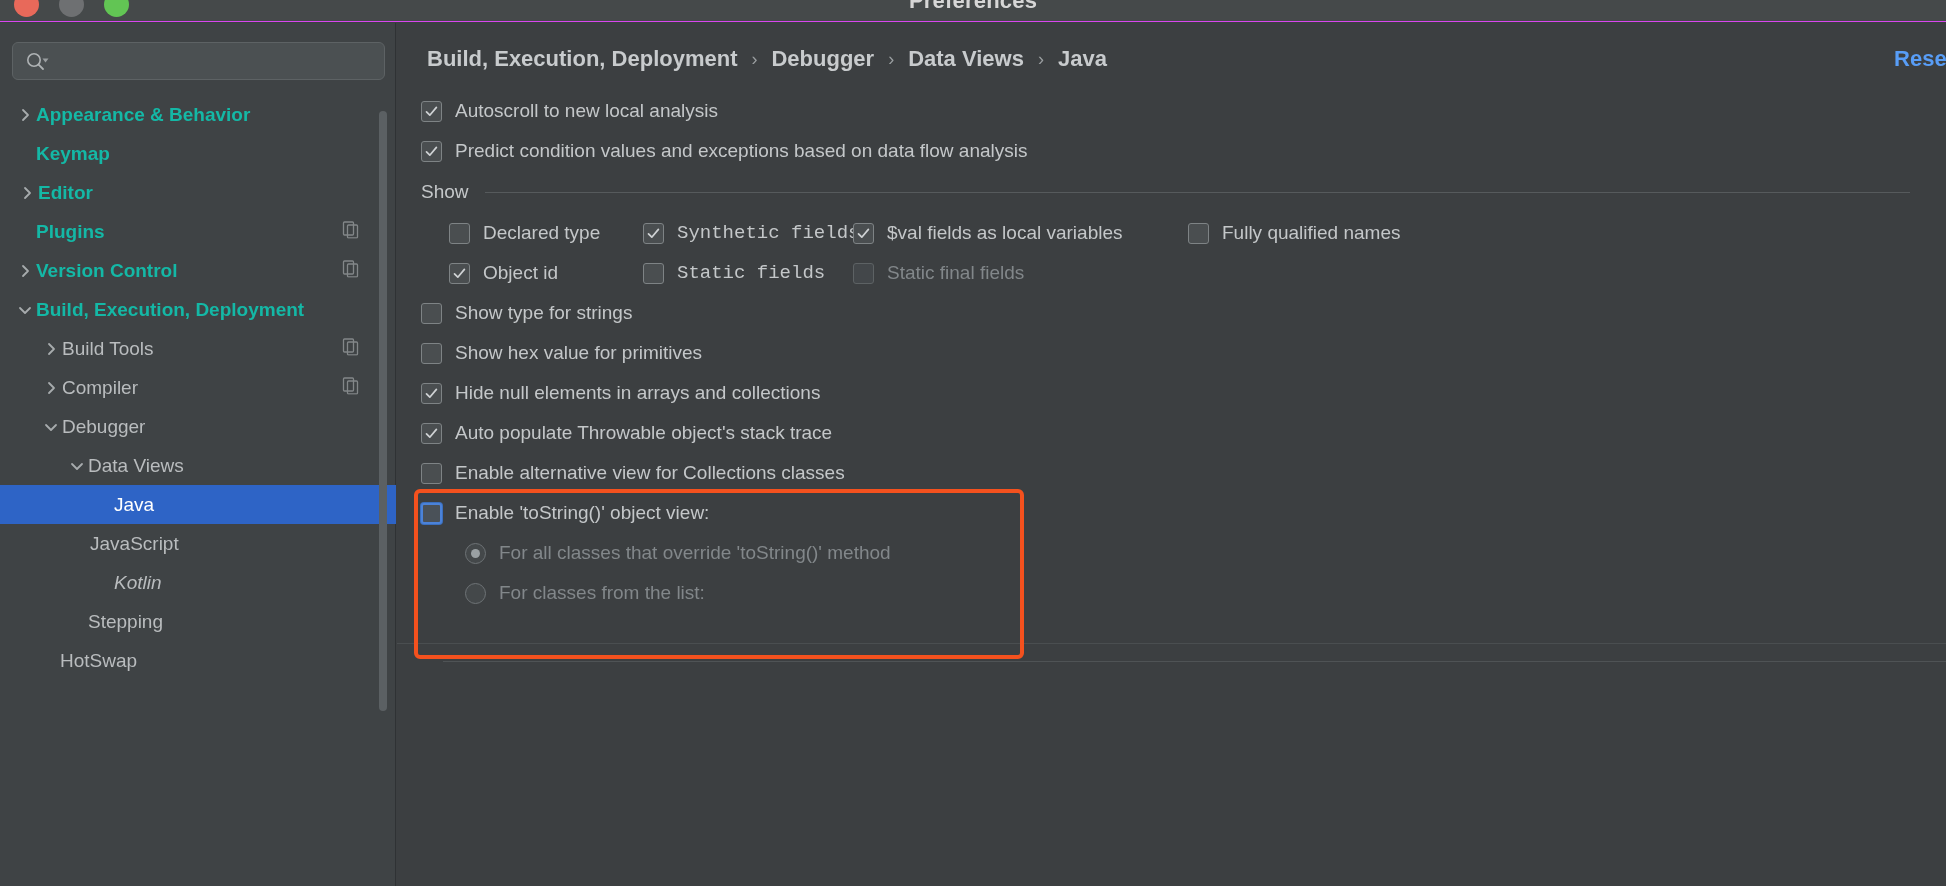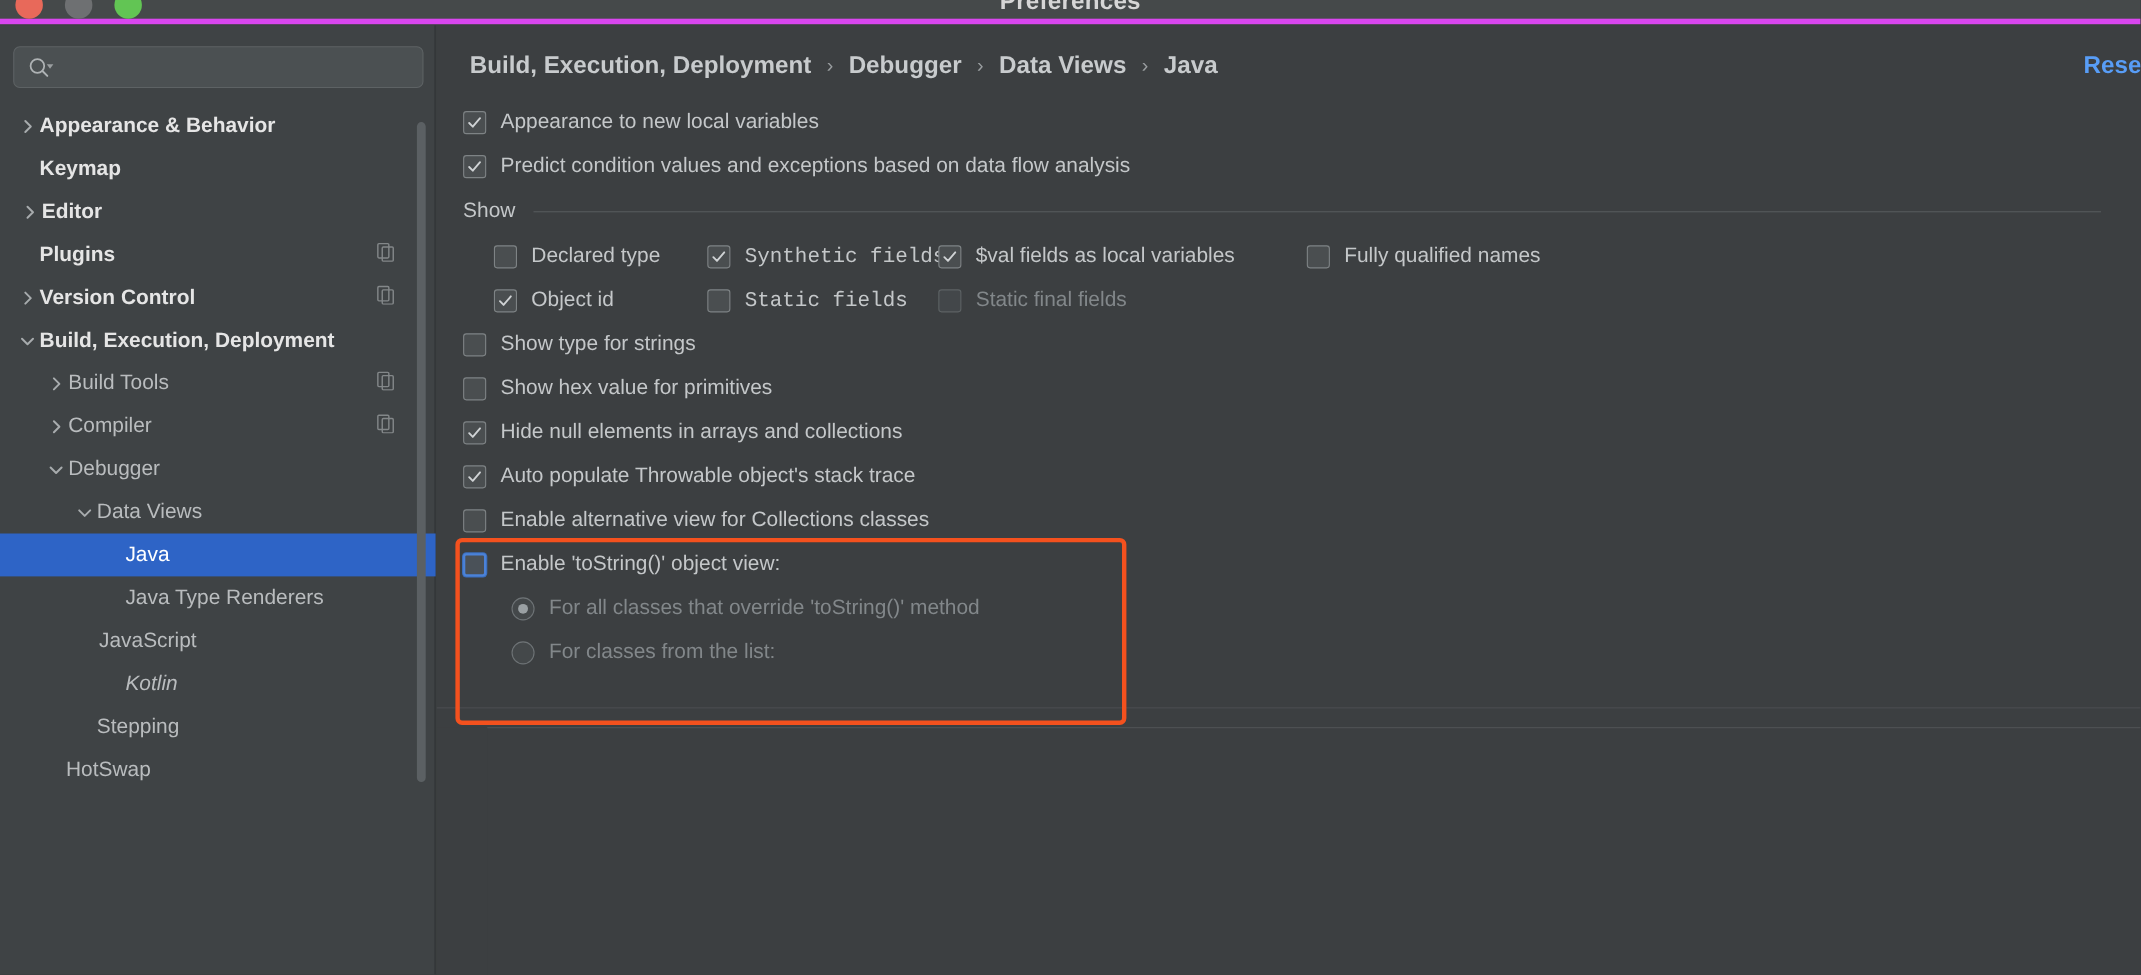--- a/index.html
+++ b/index.html
@@ -8,21 +8,21 @@
     background: #3c3f41;
     font-family: "Liberation Sans", sans-serif;
     overflow: hidden;
   }
   .window { position: relative; width: 1946px; height: 886px; background: #3c3f41; }
 
   
   .titlebar {
     position: absolute; left: 0; top: 0; width: 1946px; height: 22px;
     background: #45494a;
-    border-bottom: 5px solid #d946ef;
+    border-bottom: 1px solid #d946ef;
   }
   .traffic { position: absolute; left: 14px; top: -8px; display: flex; gap: 20px; }
   .dot { width: 25px; height: 25px; border-radius: 50%; }
   .dot.close { background: #e8695a; }
   .dot.min { background: #6e7072; }
   .dot.max { background: #62c554; }
   .title-text {
     position: absolute; left: 0; top: -12px; width: 1946px;
     text-align: center; color: #d6d6d6; font-size: 22px; font-weight: bold;
     letter-spacing: .2px;
@@ -45,21 +45,21 @@
     background: transparent; border: none; outline: none;
     color: #cfd2d4; font-size: 16px; font-family: "Liberation Sans", sans-serif;
     margin-left: 8px; width: 300px;
   }
 
   .tree { position: absolute; left: 0; top: 72px; width: 396px; }
   .tree-item {
     position: relative; height: 39px; display: flex; align-items: center;
     color: #b9bcbe; font-size: 19px; white-space: nowrap;
   }
-  .tree-item.bold { font-weight: bold; color: #e5e5e5; }
+  .tree-item.bold { font-weight: bold; color: #14b8a6; }
   .tree-item.selected { background: #2e64c6; color: #ffffff; }
   .chev {
     width: 22px; display: inline-flex; justify-content: center; align-items: center;
     color: #a7abad; flex: 0 0 auto;
   }
   .chev svg { display: block; }
   .tree-label { flex: 0 0 auto; }
   .copy-icon { position: absolute; right: 36px; top: 50%; transform: translateY(-50%); opacity: .75; }
 
   
@@ -257,24 +257,20 @@
             <svg width="16" height="16" viewBox="0 0 16 16">
               <path d="M3 6 L8 11 L13 6" fill="none" stroke="currentColor" stroke-width="1.8" stroke-linecap="round" stroke-linejoin="round"></path>
             </svg>
           </span>
           <span class="tree-label">Data Views</span>
         </div>
         <div class="tree-item selected" style="padding-left: 92px;">
           <span class="chev"></span>
           <span class="tree-label">Java</span>
         </div>
-        <div class="tree-item" style="padding-left: 92px;">
-          <span class="chev"></span>
-          <span class="tree-label">Java Type Renderers</span>
-        </div>
         <div class="tree-item" style="padding-left: 68px;">
           <span class="chev"></span>
           <span class="tree-label">JavaScript</span>
         </div>
         <div class="tree-item" style="padding-left: 92px; font-style: italic;">
           <span class="chev"></span>
           <span class="tree-label">Kotlin</span>
         </div>
         <div class="tree-item" style="padding-left: 66px;">
           <span class="chev"></span>
@@ -305,21 +301,21 @@
 
     <div class="content">
 
       <div id="top-options" class="left-pad">
           <div class="row ">
             <span class="cb">
               <svg width="15" height="15" viewBox="0 0 15 15">
                 <path d="M2.5 7.8 L5.8 11.2 L12.4 3.4" fill="none" stroke="#cfd2d4" stroke-width="1.7" stroke-linecap="round" stroke-linejoin="round"></path>
               </svg>
             </span>
-            <span class="lbl">Appearance to new local variables</span>
+            <span class="lbl">Autoscroll to new local analysis</span>
           </div>
           <div class="row ">
             <span class="cb">
               <svg width="15" height="15" viewBox="0 0 15 15">
                 <path d="M2.5 7.8 L5.8 11.2 L12.4 3.4" fill="none" stroke="#cfd2d4" stroke-width="1.7" stroke-linecap="round" stroke-linejoin="round"></path>
               </svg>
             </span>
             <span class="lbl">Predict condition values and exceptions based on data flow analysis</span>
           </div>
         </div>

